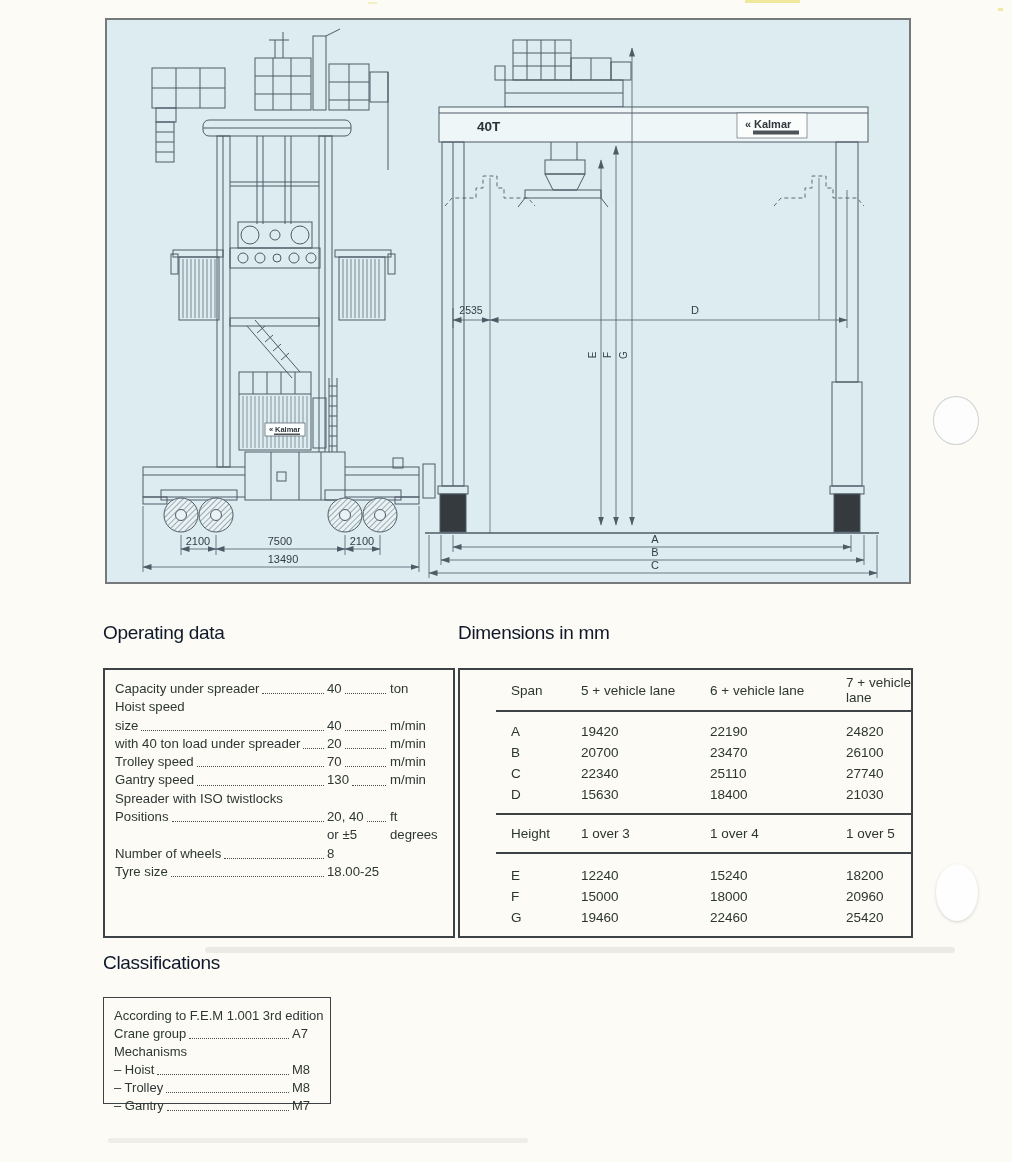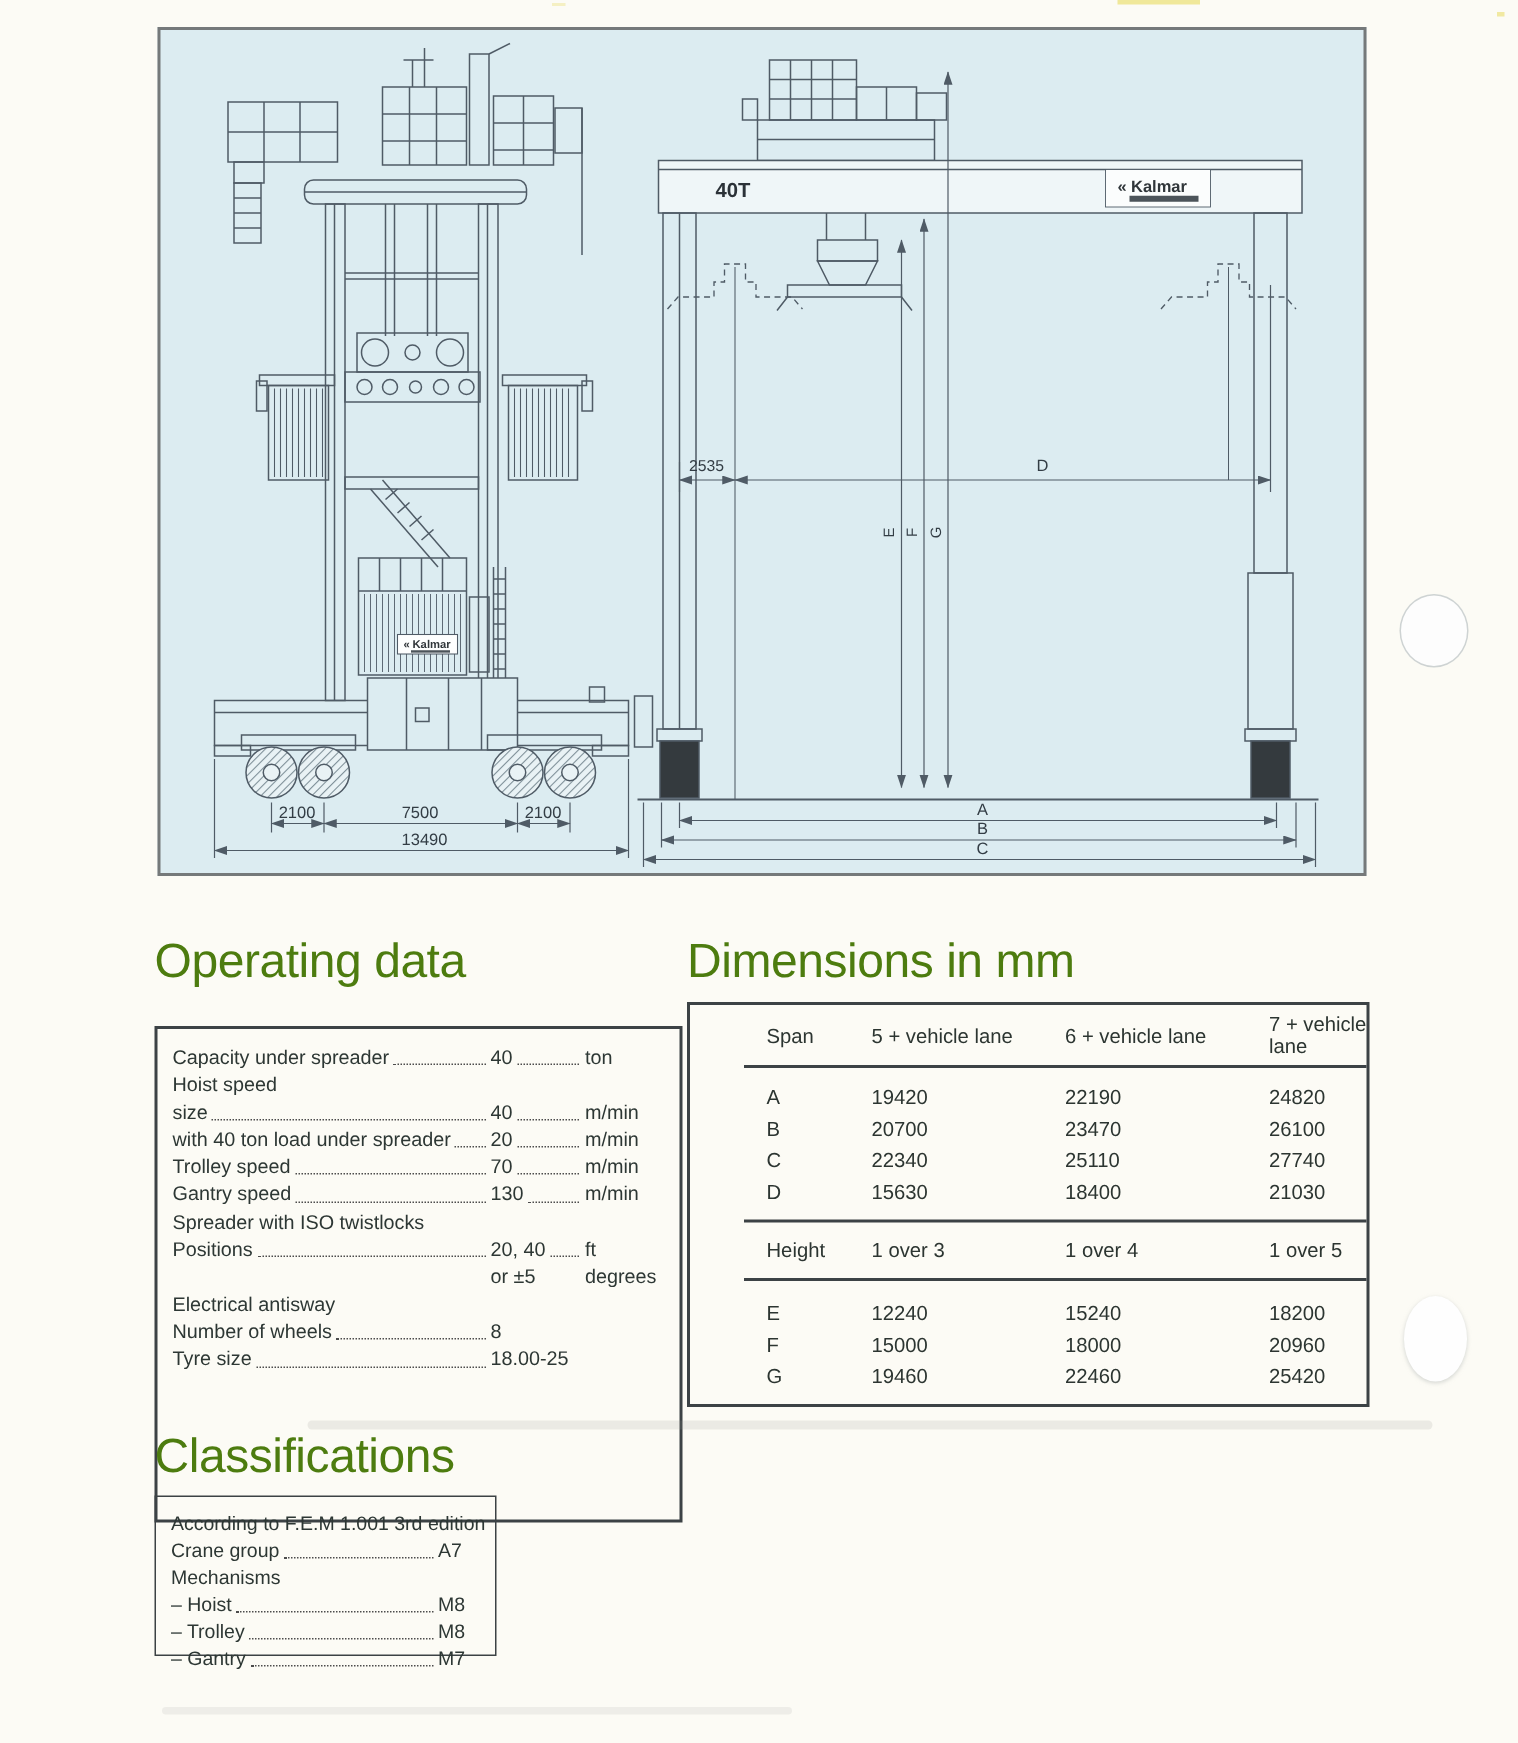--- a/index.html
+++ b/index.html
@@ -10,28 +10,27 @@
     color:#2d3734;
   }
   
   .panel{
     position:absolute;left:105px;top:18px;width:806px;height:566px;
     background:#dcecf1;border:2px solid #75797a;box-sizing:border-box;
   }
   .panel svg{display:block;}
   
   .h1{
-    position:absolute;font-size:32px;font-weight:500;color:#4d7c0f;letter-spacing:-0.3px;
+    position:absolute;font-size:19px;font-weight:500;color:#0f172a;letter-spacing:-0.3px;
   }
   
   .op-box{
-    position:absolute;left:103px;top:668px;width:352px;height:331px;
+    position:absolute;left:103px;top:668px;width:352px;height:270px;
     border:2px solid #3c4245;box-sizing:border-box;background:transparent;
     padding:10px 9px 0 10px;
-    margin-top:16px;
   }
   .op-row{display:flex;align-items:baseline;line-height:18.3px;font-size:13.2px;white-space:nowrap;}
   .op-label{flex:0 0 auto;}
   .spacer{flex:1 1 auto;}
   .leader{flex:1 1 auto;border-bottom:1.8px dotted #4c4c4c;height:1px;align-self:flex-end;margin:0 3px 4px 3px;min-width:6px;}
   .op-value{flex:0 0 63px;display:flex;align-items:flex-end;overflow:visible;}
   .op-value .leader{margin-right:4px;}
   .op-unit{flex:0 0 54px;}
   
   .dim-box{
@@ -366,25 +365,20 @@
       </div>
       <div class="op-row">
         <span class="op-label"></span>
         <span class="spacer"></span>
         <span class="op-value">
           <span>or ±5</span>
         </span>
         <span class="op-unit">degrees</span>
       </div>
       <div class="op-row">
-        <span class="op-label">Electrical antisway</span>
-        <span class="spacer"></span>
-        <span class="op-unit"></span>
-      </div>
-      <div class="op-row">
         <span class="op-label">Number of wheels</span>
         <span class="leader"></span>
         <span class="op-value">
           <span>8</span>
         </span>
         <span class="op-unit"></span>
       </div>
       <div class="op-row">
         <span class="op-label">Tyre size</span>
         <span class="leader"></span>

